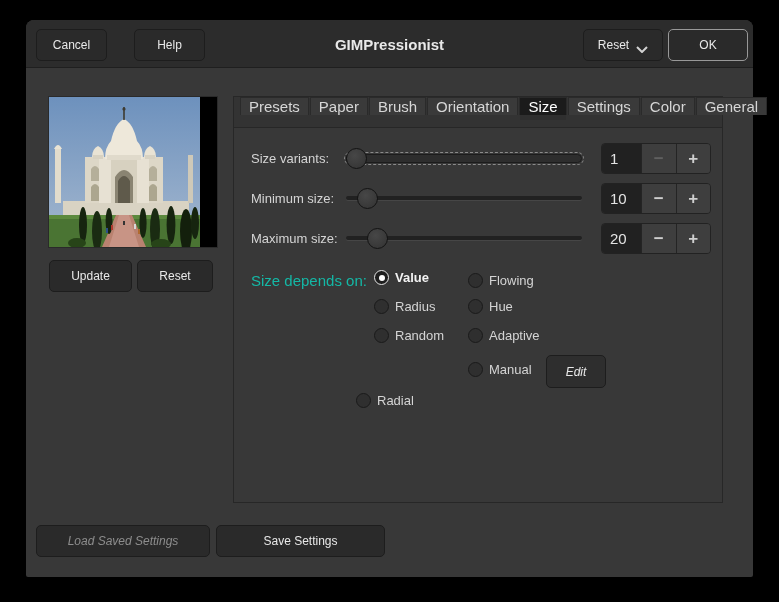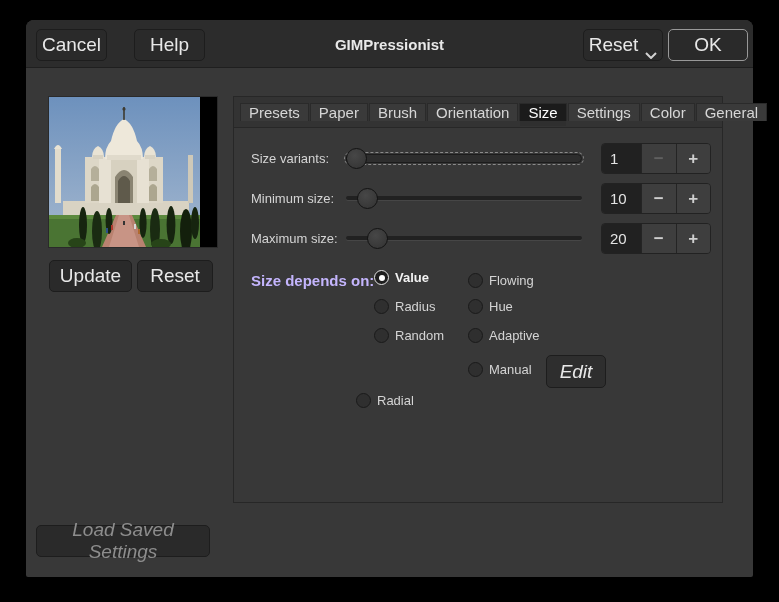--- a/index.html
+++ b/index.html
@@ -5,21 +5,21 @@
   * { margin:0; padding:0; box-sizing:border-box; }
   html,body { width:779px; height:602px; background:#000; overflow:hidden;
               font-family:"Liberation Sans","DejaVu Sans",sans-serif; }
   .dialog { position:absolute; left:26px; top:20px; width:727px; height:557px;
             background:#383838; border-radius:8px 8px 2px 2px; }
   
   .hdr { position:absolute; left:0; top:0; width:100%; height:48px;
          background:#2c2c2c; border-bottom:1px solid #1f1f1f;
          border-radius:8px 8px 0 0; }
   .btn { background:#2a2a2a; border:1px solid #1d1d1d; border-radius:5px;
-         color:#e8e8e8; font-size:19px; text-align:center; cursor:default;
+         color:#e8e8e8; font-size:12px; text-align:center; cursor:default;
          display:flex; align-items:center; justify-content:center; }
   .hdr .btn { position:absolute; top:9px; height:32px; }
   .btn-cancel { left:10px; width:71px; }
   .btn-help   { left:108px; width:71px; }
   .btn-reset-menu { left:557px; width:80px; gap:7px; }
   .btn-ok     { left:642px; width:80px; border-color:#989898; }
   .ttl { position:absolute; left:0; top:0; width:100%; height:48px;
          display:flex; align-items:center; justify-content:center;
          color:#e9e9e9; font-size:15px; font-weight:bold; }
   .chev { width:12px; height:7px; display:inline-block; }
@@ -27,21 +27,21 @@
   .preview { position:absolute; left:22px; top:76px; width:170px; height:152px;
              background:#000; border:1px solid #2a2a2a; overflow:hidden; }
   .preview svg { position:absolute; left:0; top:0; }
   .btn-update { position:absolute; left:23px; top:240px; width:83px; height:32px; }
   .btn-preview-reset { position:absolute; left:111px; top:240px; width:76px; height:32px; }
   
   .panel { position:absolute; left:207px; top:76px; width:490px; height:407px;
            border:1px solid #272727; background:#383838; }
   .tabbar { position:absolute; left:0; top:0; width:100%; height:31px;
             background:#333333; border-bottom:1px solid #272727;
-            display:flex; align-items:center; padding-left:6px; }
+            display:flex; align-items:flex-start; padding-left:6px; }
   .tab { background:#3a3a3a; border:1px solid #2a2a2a; border-bottom:none;
          color:#d6d6d6; font-size:15px; padding:0 8px; margin-right:1px;
          display:flex; align-items:center; cursor:default; }
   .tab.active { background:#1b1b1b; color:#ffffff; position:relative; }
   .tab.active::after { content:""; position:absolute; left:0; right:0; bottom:-5px;
                        height:5px; background:#2f2f2f; }
   
   .row { position:absolute; left:0; width:100%; height:31px; }
   .row-label { position:absolute; left:17px; top:0; height:31px; line-height:31px;
                color:#d4d4d4; font-size:13px; }
@@ -58,21 +58,21 @@
   .spin { position:absolute; left:367px; top:0; width:110px; height:31px;
           border:1px solid #222222; border-radius:4px; display:flex; overflow:hidden; }
   .spin-val { width:39px; background:#212121; color:#e4e4e4; font-size:15px;
               line-height:29px; padding-left:8px; }
   .spin-btn { flex:1; background:#3e3e3e; border-left:1px solid #242424;
               color:#cfcfcf; font-size:17px; font-weight:bold; line-height:29px;
               text-align:center; cursor:default; }
   .spin-btn.disabled { color:#606060; }
   
   .dep-label { position:absolute; left:17px; top:168px; height:31px; line-height:31px;
-               color:#c4b5fd; font-size:15px;font-weight:bold; }
+               color:#14b8a6; font-size:15px; }
   .radio-item { position:absolute; height:20px; display:flex; align-items:flex-start;
                 gap:6px; color:#d4d4d4; font-size:13px; cursor:default; }
   .rdot { width:15px; height:15px; border-radius:50%; background:#2f2f2f;
           border:1px solid #1a1a1a; flex:0 0 auto; position:relative; }
   .radio-item.selected { color:#f2f2f2; font-weight:bold; }
   .radio-item.selected .rdot { background:#1e1e1e; border:1.5px solid #e6e6e6; }
   .radio-item.selected .rdot::after { content:""; position:absolute; left:50%; top:50%;
           width:6px; height:6px; margin:-3px 0 0 -3px; border-radius:50%; background:#ffffff; }
   .btn-edit { position:absolute; left:312px; top:258px; width:60px; height:33px;
               background:#2e2e2e;font-style:italic; }
@@ -251,13 +251,14 @@
     </div>
     <div class="radio-item" style="left:234px; top:265px;">
       <span class="rdot"></span>
       <span>Manual</span>
     </div>
 
     <button class="btn btn-edit">Edit</button>
   </div>
 
   <button class="btn btn-load">Load Saved Settings</button>
+  <button class="btn btn-save">Save Settings</button>
 </div>
 
 </body></html>

